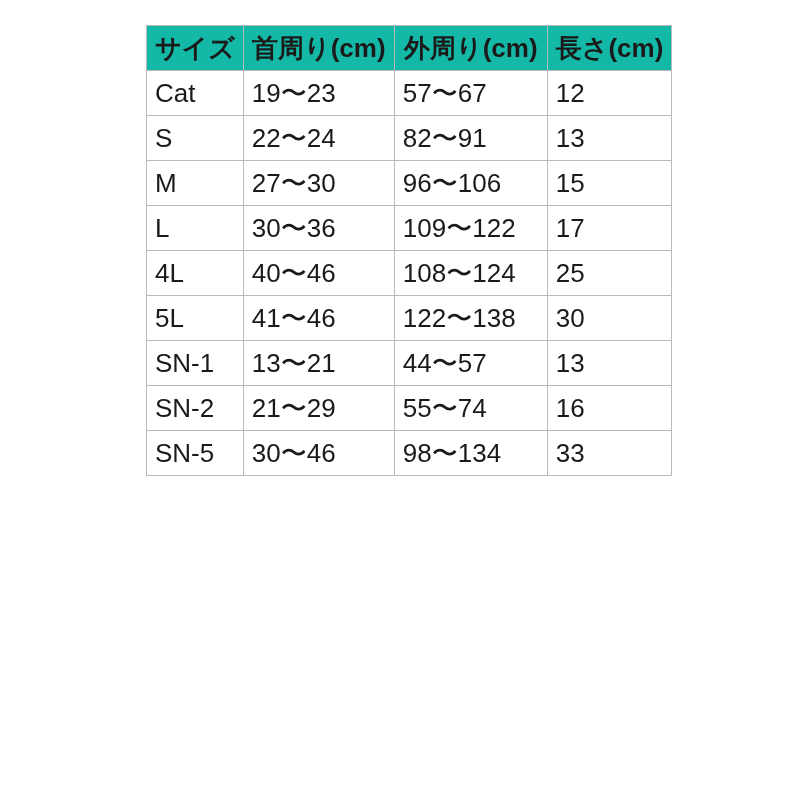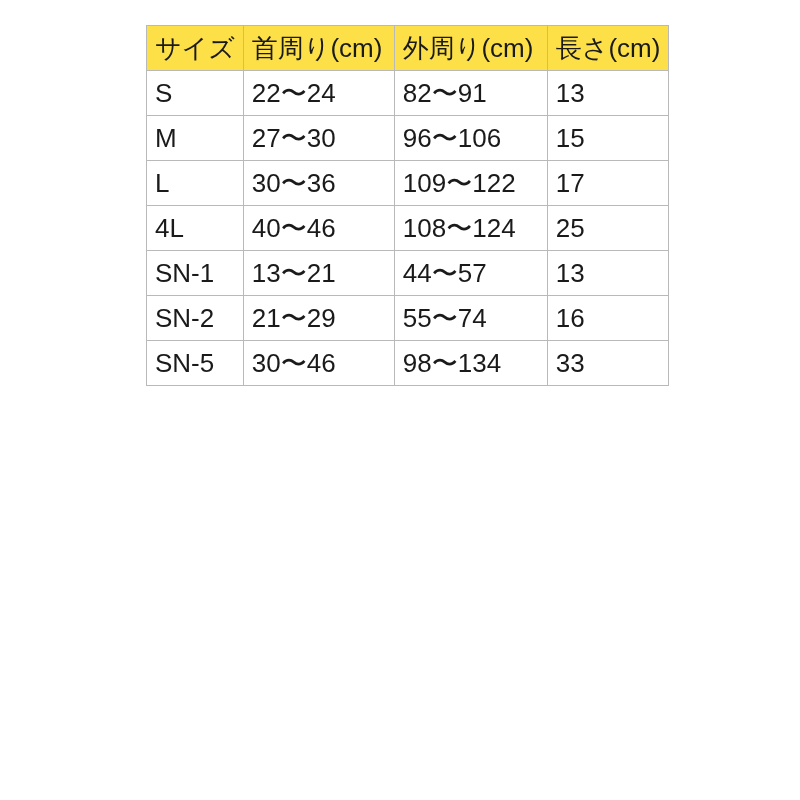--- a/index.html
+++ b/index.html
@@ -32,22 +32,23 @@
   table.size-table td {
     border: 1px solid #b9b9b9;
     padding: 9px 8px 9px 8px;
     text-align: left;
     font-weight: normal;
     vertical-align: middle;
     white-space: nowrap;
     background: #ffffff;
   }
   table.size-table thead th {
-    font-weight: normal;
-    background: #fde047;
+    font-weight: bold;
+    background: #14b8a6;
+    text-align: center;
   }
   
   table.size-table th:nth-child(1),
   table.size-table td:nth-child(1) { width: 78px; }
   table.size-table th:nth-child(2),
   table.size-table td:nth-child(2) { width: 134px; }
   table.size-table th:nth-child(3),
   table.size-table td:nth-child(3) { width: 136px; }
   table.size-table th:nth-child(4),
   table.size-table td:nth-child(4) { width: 100px; }
@@ -61,20 +62,26 @@
       <thead>
         <tr>
           <th>サイズ</th>
           <th>首周り(cm)</th>
           <th>外周り(cm)</th>
           <th>長さ(cm)</th>
         </tr>
       </thead>
       <tbody>
         <tr>
+          <td>Cat</td>
+          <td>19〜23</td>
+          <td>57〜67</td>
+          <td>12</td>
+        </tr>
+        <tr>
           <td>S</td>
           <td>22〜24</td>
           <td>82〜91</td>
           <td>13</td>
         </tr>
         <tr>
           <td>M</td>
           <td>27〜30</td>
           <td>96〜106</td>
           <td>15</td>
@@ -83,20 +90,26 @@
           <td>L</td>
           <td>30〜36</td>
           <td>109〜122</td>
           <td>17</td>
         </tr>
         <tr>
           <td>4L</td>
           <td>40〜46</td>
           <td>108〜124</td>
           <td>25</td>
+        </tr>
+        <tr>
+          <td>5L</td>
+          <td>41〜46</td>
+          <td>122〜138</td>
+          <td>30</td>
         </tr>
         <tr>
           <td>SN-1</td>
           <td>13〜21</td>
           <td>44〜57</td>
           <td>13</td>
         </tr>
         <tr>
           <td>SN-2</td>
           <td>21〜29</td>

